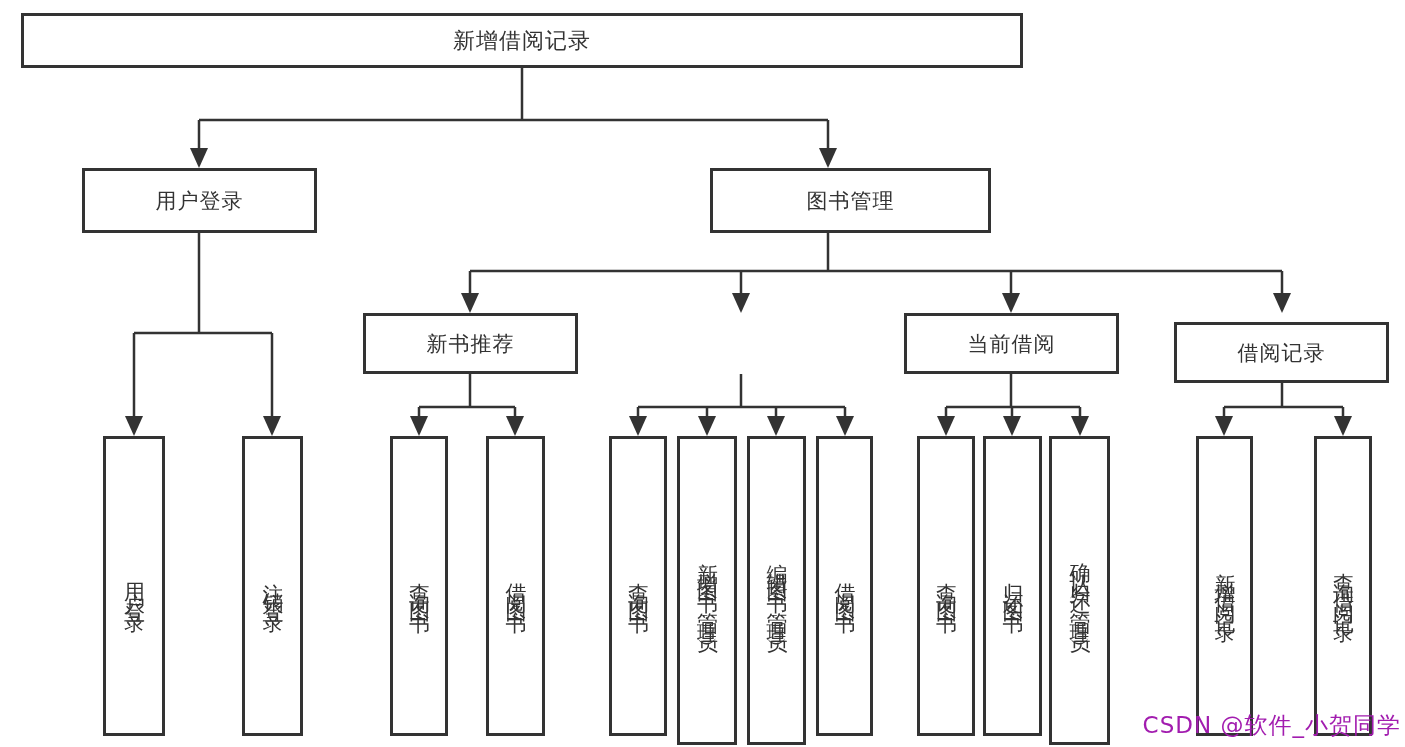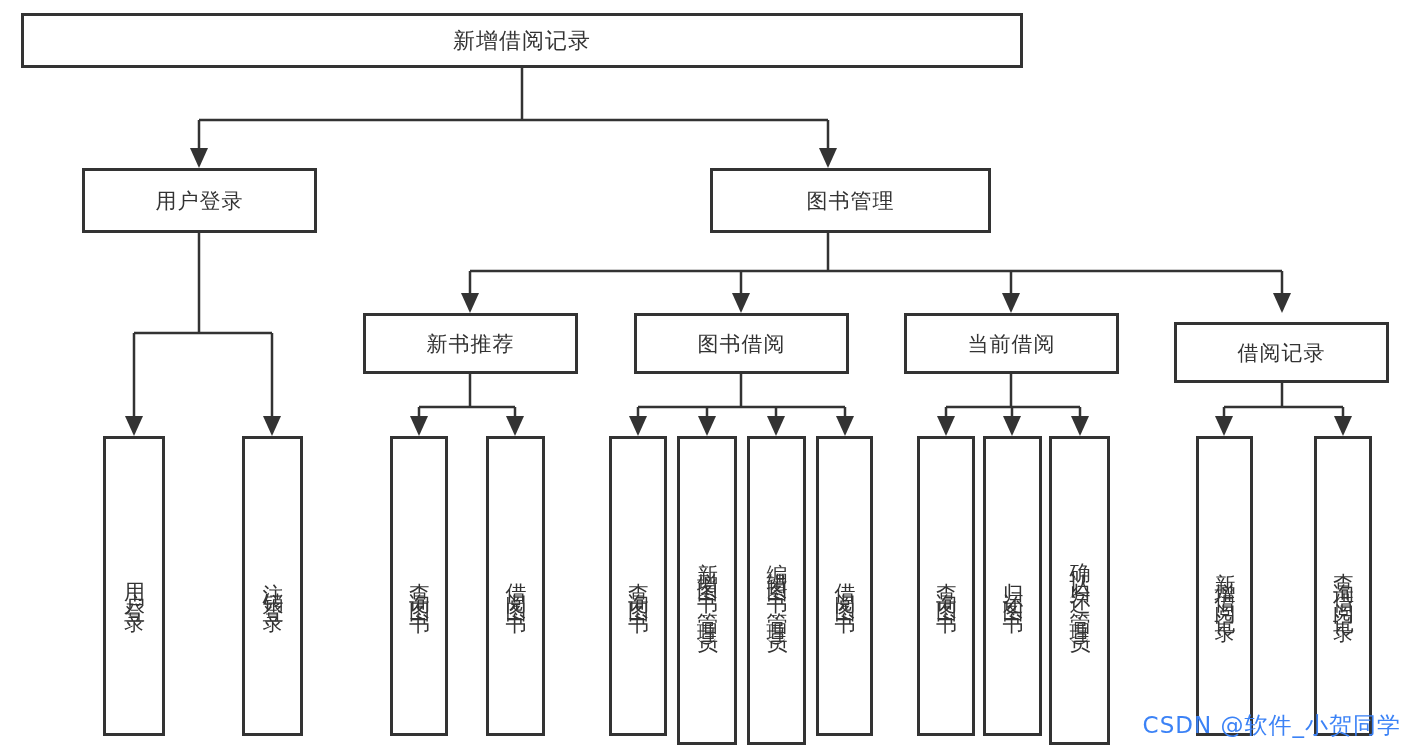--- a/index.html
+++ b/index.html
@@ -28,21 +28,21 @@
     text-orientation:mixed;
     font-size:21px;
     letter-spacing:10px;
     line-height:1;
   }
   .watermark{
     position:absolute;
     right:4px;
     bottom:6px;
     font-size:23px;
-    color:#3b82f6;
+    color:#a21caf;
     letter-spacing:1px;
     white-space:nowrap;
   }
 </style>
 </head>
 <body>
 
 <div id="canvas">
 
   <svg id="connectors" width="1405" height="747" viewBox="0 0 1405 747">
@@ -110,21 +110,20 @@
       <polygon points="1334,416 1352,416 1343,436"></polygon>
     </g>
   </svg>
 
   <div class="box hbox root" style="left:21px;top:13px;width:1002px;height:55px;">新增借阅记录</div>
 
   <div class="box hbox" style="left:82px;top:168px;width:235px;height:65px;">用户登录</div>
   <div class="box hbox" style="left:710px;top:168px;width:281px;height:65px;">图书管理</div>
 
   <div class="box hbox" style="left:363px;top:313px;width:215px;height:61px;text-align:right;">新书推荐</div>
-  <div class="box hbox" style="left:634px;top:313px;width:215px;height:61px;">图书借阅</div>
   <div class="box hbox" style="left:904px;top:313px;width:215px;height:61px;">当前借阅</div>
   <div class="box hbox" style="left:1174px;top:322px;width:215px;height:61px;">借阅记录</div>
 
   <div class="box vbox" style="left:103px;top:436px;width:62px;height:300px;">用户登录</div>
   <div class="box vbox" style="left:242px;top:436px;width:61px;height:300px;">注销登录</div>
 
   <div class="box vbox" style="left:390px;top:436px;width:58px;height:300px;">查询图书</div>
   <div class="box vbox" style="left:486px;top:436px;width:59px;height:300px;">借阅图书</div>
 
   <div class="box vbox" style="left:609px;top:436px;width:58px;height:300px;">查询图书</div>

